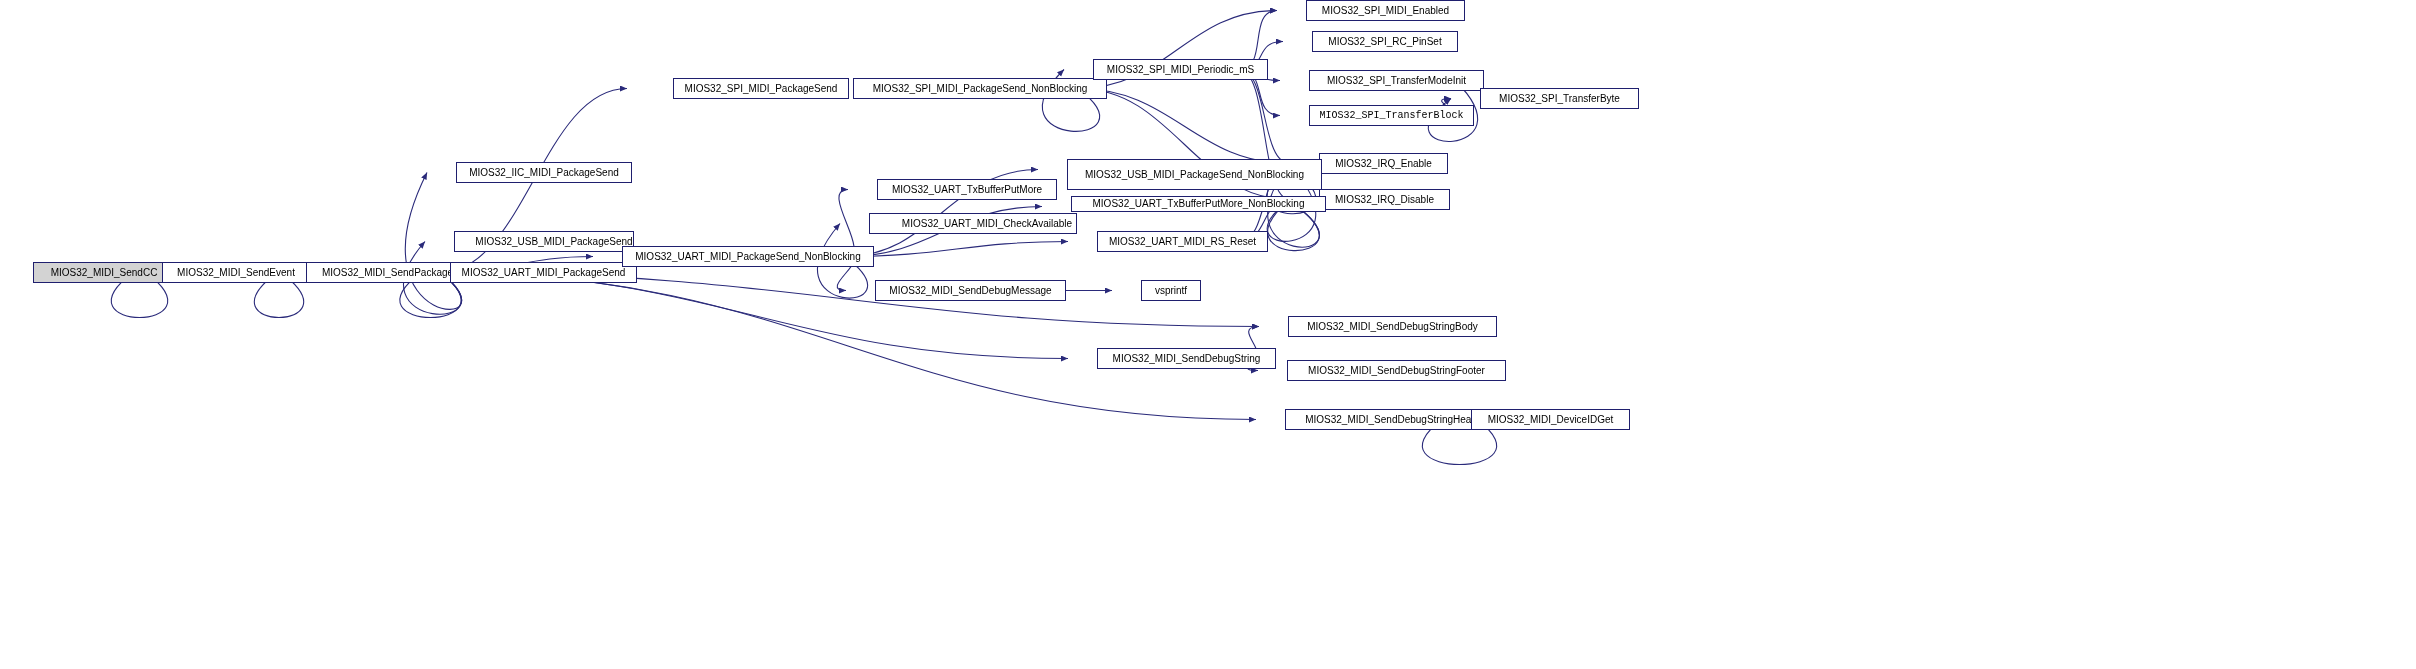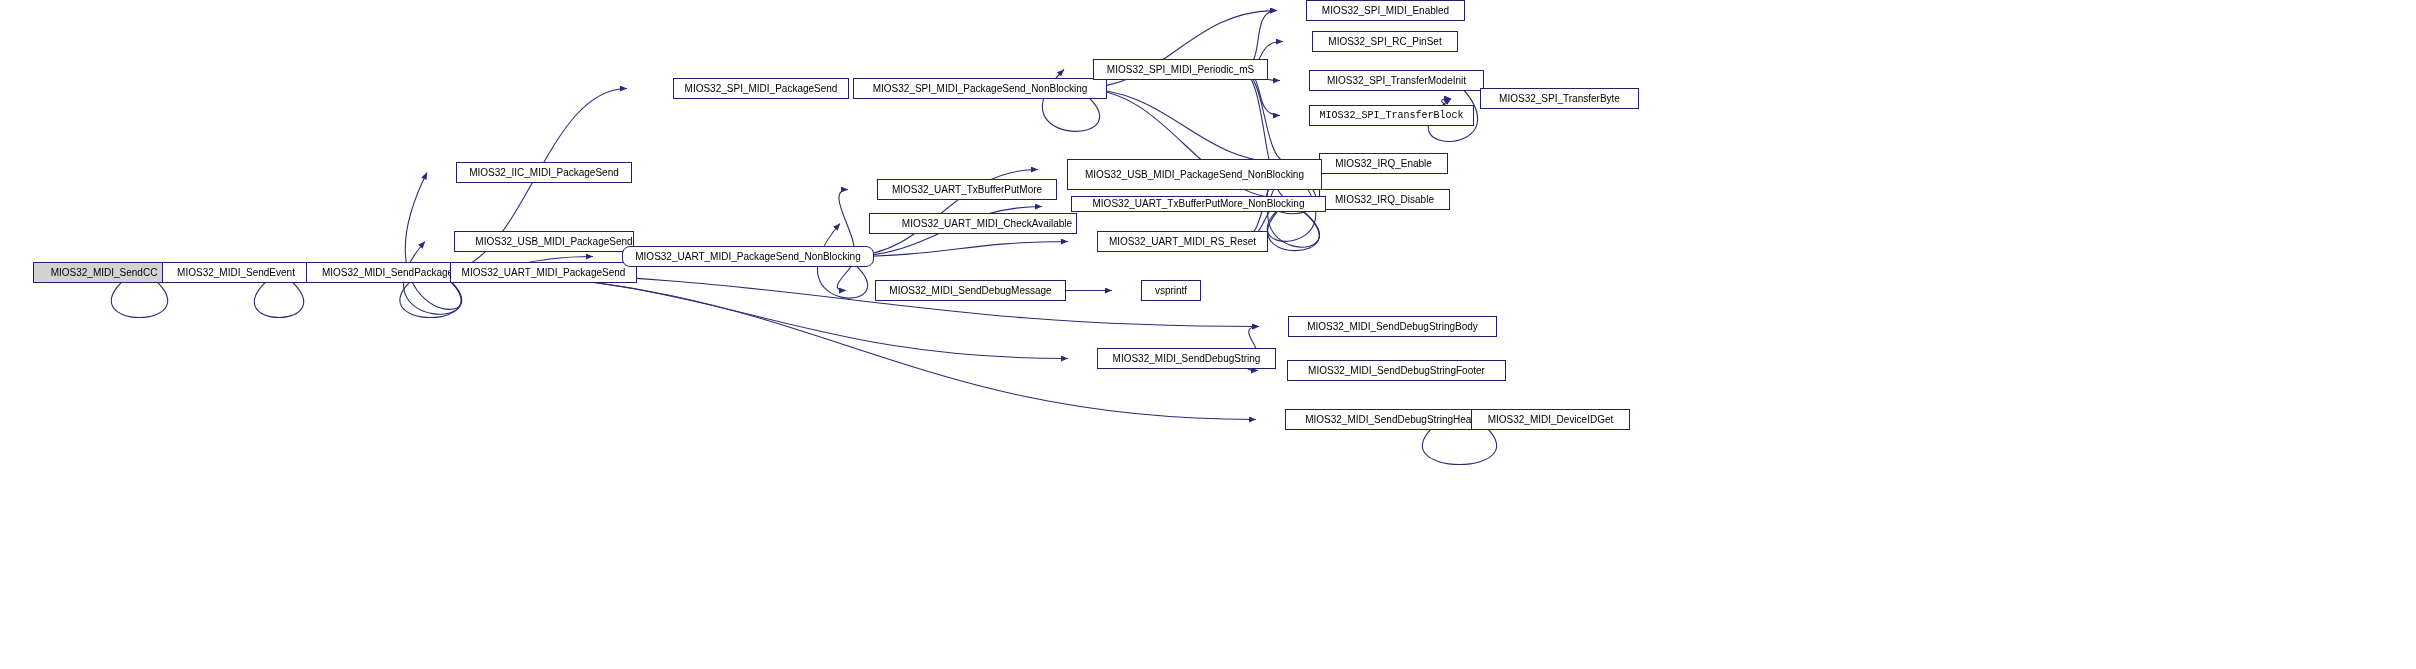--- a/index.html
+++ b/index.html
@@ -109,21 +109,21 @@
       <div class="node" style="left: 1280px; top: 70px; width: 175px; height: 21px;">MIOS32_SPI_TransferModeInit</div>
       <div class="node" style="left: 1280px; top: 105px; width: 165px; height: 21px; font-family: Liberation Mono, monospace;">MIOS32_SPI_TransferBlock</div>
       <div class="node" style="left: 1451px; top: 88px; width: 159px; height: 21px;">MIOS32_SPI_TransferByte</div>
       <div class="node" style="left: 1290px; top: 153px; width: 129px; height: 21px;">MIOS32_IRQ_Enable</div>
       <div class="node" style="left: 1290px; top: 189px; width: 131px; height: 21px;">MIOS32_IRQ_Disable</div>
       <div class="node" style="left: 1038px; top: 159px; width: 255px; height: 31px;">MIOS32_USB_MIDI_PackageSend_NonBlocking</div>
       <div class="node" style="left: 848px; top: 179px; width: 180px; height: 21px;">MIOS32_UART_TxBufferPutMore</div>
       <div class="node" style="left: 840px; top: 213px; width: 208px; height: 21px; padding-left: 28px;">MIOS32_UART_MIDI_CheckAvailable</div>
       <div class="node" style="left: 1042px; top: 196px; width: 255px; height: 16px;">MIOS32_UART_TxBufferPutMore_NonBlocking</div>
       <div class="node" style="left: 1068px; top: 231px; width: 171px; height: 21px;">MIOS32_UART_MIDI_RS_Reset</div>
-      <div class="node" style="left: 593px; top: 246px; width: 252px; height: 21px; border-radius: 8px;">MIOS32_UART_MIDI_PackageSend_NonBlocking</div>
+      <div class="node" style="left: 593px; top: 246px; width: 252px; height: 21px;">MIOS32_UART_MIDI_PackageSend_NonBlocking</div>
       <div class="node" style="left: 846px; top: 280px; width: 191px; height: 21px;">MIOS32_MIDI_SendDebugMessage</div>
       <div class="node" style="left: 1112px; top: 280px; width: 60px; height: 21px;">vsprintf</div>
       <div class="node" style="left: 1259px; top: 316px; width: 209px; height: 21px;">MIOS32_MIDI_SendDebugStringBody</div>
       <div class="node" style="left: 1068px; top: 348px; width: 179px; height: 21px;">MIOS32_MIDI_SendDebugString</div>
       <div class="node" style="left: 1258px; top: 360px; width: 219px; height: 21px;">MIOS32_MIDI_SendDebugStringFooter</div>
       <div class="node" style="left: 1256px; top: 409px; width: 221px; height: 21px;">MIOS32_MIDI_SendDebugStringHeader</div>
       <div class="node" style="left: 1442px; top: 409px; width: 159px; height: 21px;">MIOS32_MIDI_DeviceIDGet</div>
     </div>
 </div>
 

